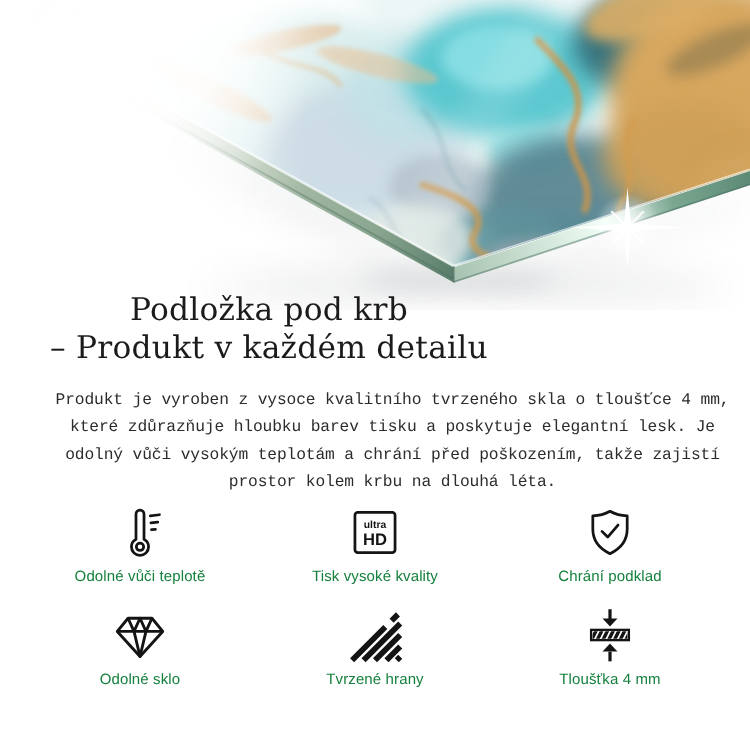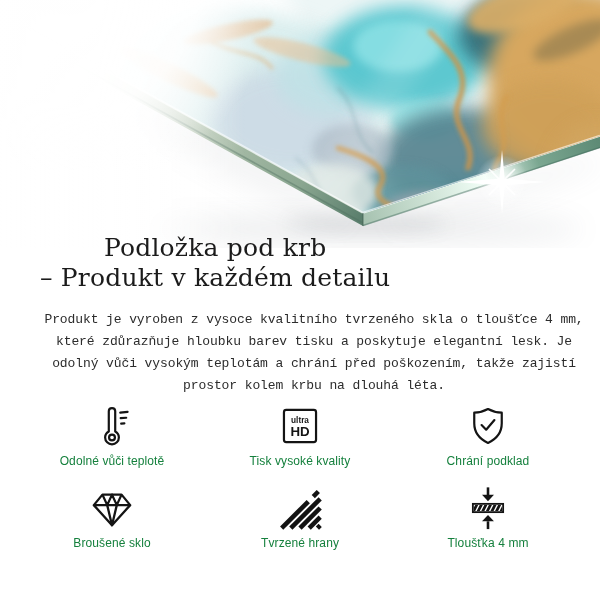--- a/index.html
+++ b/index.html
@@ -192,21 +192,21 @@
       <div class="icn">
         <svg width="46" height="44" viewBox="0 0 48 46">
           <g class="ico" stroke-width="2.2" stroke-linejoin="round">
             <path d="M14,9 L34,9 L43,20 L24,41 L5,20 Z"></path>
             <path d="M5,20 L43,20"></path>
             <path d="M14,9 L19,20 L24,9 L29,20 L34,9"></path>
             <path d="M19,20 L24,41 L29,20"></path>
           </g>
         </svg>
       </div>
-      <div class="lbl">Broušené sklo</div>
+      <div class="lbl">Odolné sklo</div>
     </div>
 
     <div class="feature">
       <div class="icn">
         <svg width="44" height="44" viewBox="0 0 48 48">
           <g stroke="#141414" stroke-width="5" fill="none">
             <path d="M4,46 L33,17"></path>
             <path d="M38.5,11.5 L44,6"></path>
             <path d="M14,46 L46,14"></path>
             <path d="M24,46 L46,24"></path>

